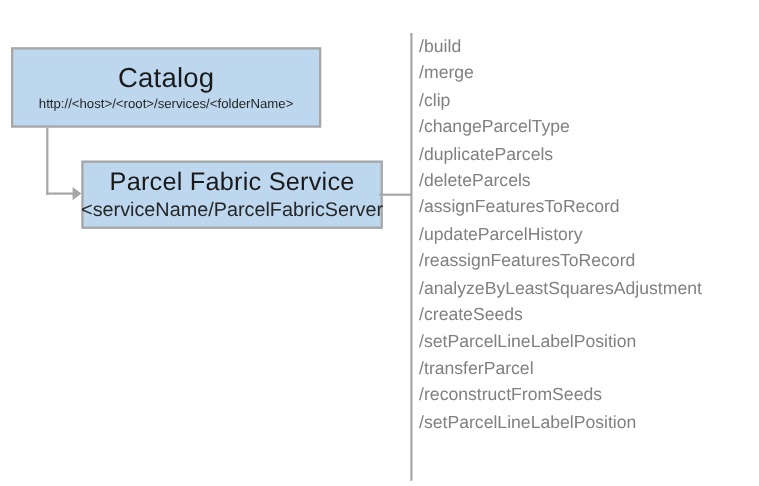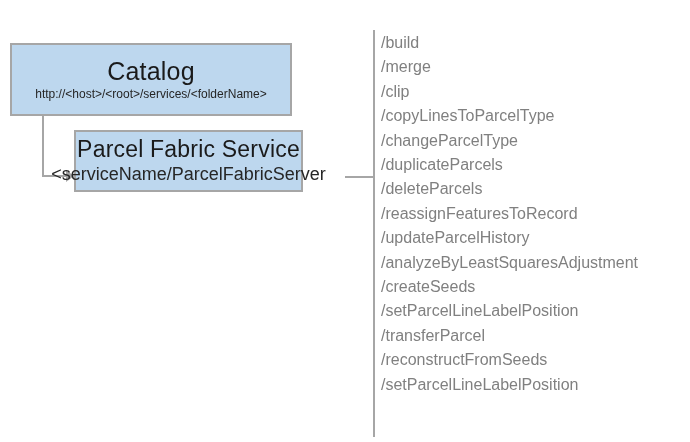--- a/index.html
+++ b/index.html
@@ -52,22 +52,22 @@
     left: 10px;
     top: 43px;
     width: 282px;
     height: 73px;
   }
   #catalog-node .node-title { font-size: 25px; }
   #catalog-node .node-sub   { font-size: 12px; }
 
   #service-node {
     left: 74px;
-    top: 130px;
-    width: 229px;
+    top: 146px;
+    width: 274px;
     height: 62px;
     text-align: center;
   }
   #service-node .node-title { font-size: 23px; }
   #service-node .node-sub   { font-size: 18px; }
 
   
   .conn {
     position: absolute;
     background: #a6a6a6;
@@ -145,26 +145,26 @@
     <div class="node-sub">&lt;serviceName/ParcelFabricServer</div>
   </div>
 
   <div class="conn" id="conn-to-list"></div>
   <div id="list-rule"></div>
 
   <ul id="operations-list">
       <li>/build</li>
       <li>/merge</li>
       <li>/clip</li>
-      <li>/copyLinesToParcelType</li>
       <li>/changeParcelType</li>
       <li>/duplicateParcels</li>
       <li>/deleteParcels</li>
+      <li>/assignFeaturesToRecord</li>
+      <li>/updateParcelHistory</li>
       <li>/reassignFeaturesToRecord</li>
-      <li>/updateParcelHistory</li>
       <li>/analyzeByLeastSquaresAdjustment</li>
       <li>/createSeeds</li>
       <li>/setParcelLineLabelPosition</li>
       <li>/transferParcel</li>
       <li>/reconstructFromSeeds</li>
       <li>/setParcelLineLabelPosition</li>
     </ul>
 
 </div>
 

